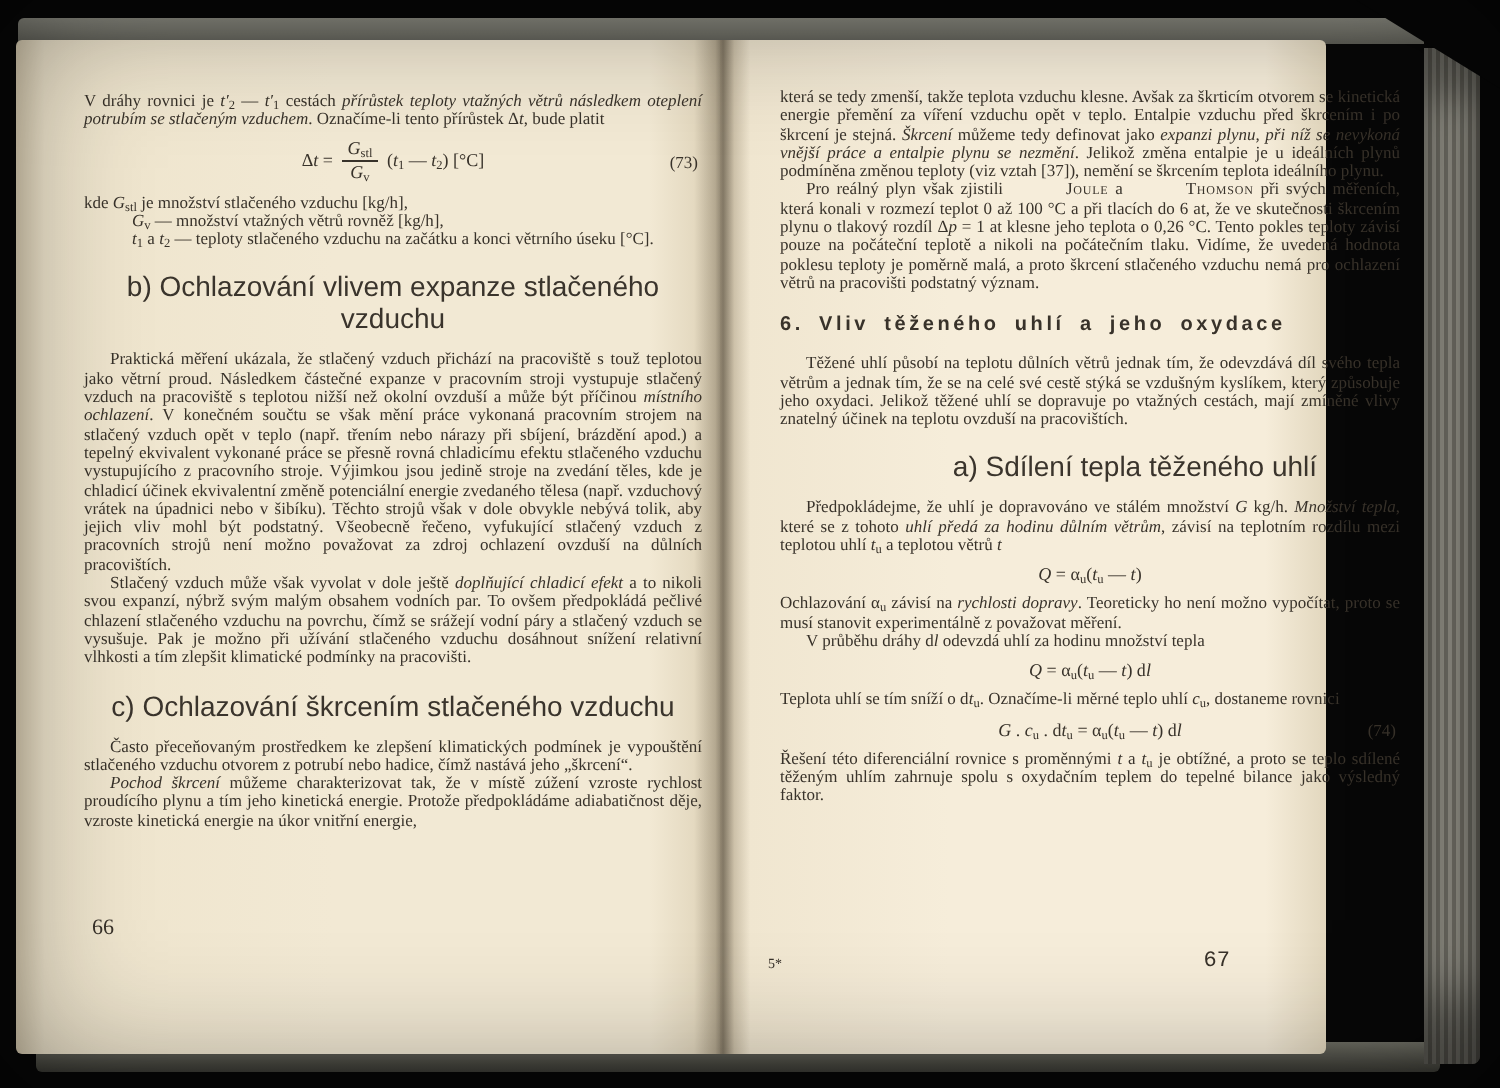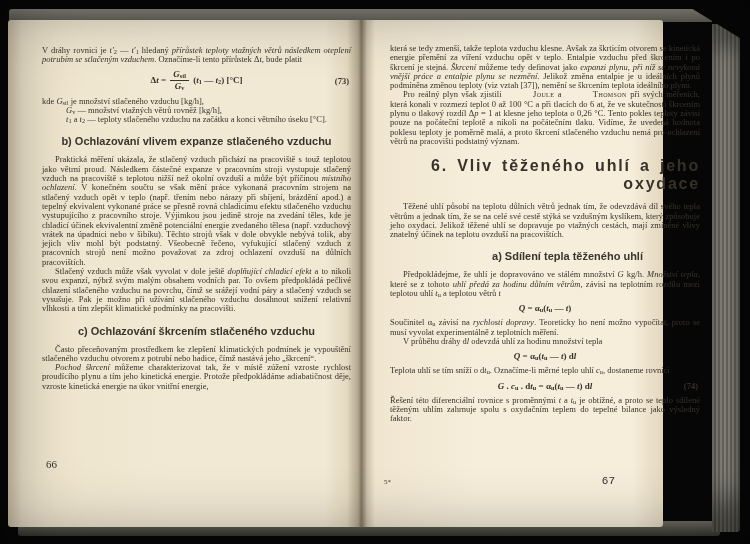--- a/index.html
+++ b/index.html
@@ -31,47 +31,47 @@
   .content{position:absolute;top:26px;}
   .content-left{left:34px;width:309px;}
   .content-right{left:30px;width:310px;top:24px;}
   .body{font-size:8.5px;line-height:9.3px;text-align:justify;margin:0;}
   .ind{text-indent:13px;}
   .kde2{padding-left:24px;}
   .kde3{padding-left:62px;text-indent:-38px;}
   .it{font-style:italic;}
   .sc{font-variant:small-caps;letter-spacing:0.4px;margin-left:28px;}
   sub{font-size:6.3px;line-height:0;vertical-align:-0.22em;}
-  .h-sub{font-family:"Liberation Sans",sans-serif;font-size:11px;font-weight:bold;
+  .h-sub{font-family:"Liberation Sans",sans-serif;font-size:14px;font-weight:normal;
          text-align:center;margin:11px 0 8px;color:#3a342c;}
   .h-sub-left{text-align:center;padding-left:45px;}
-  .h-main{font-family:"Liberation Sans",sans-serif;font-size:16px;font-weight:bold;
-         text-align:right;letter-spacing:1.8px;word-spacing:3px;margin:11px 0 9px;color:#38322a;}
-  .eq{position:relative;text-align:center;margin:5px 0;font-size:9px;line-height:10px;font-weight:bold;}
+  .h-main{font-family:"Liberation Sans",sans-serif;font-size:10px;font-weight:bold;
+         text-align:left;letter-spacing:1.8px;word-spacing:3px;margin:11px 0 9px;color:#38322a;}
+  .eq{position:relative;text-align:center;margin:5px 0;font-size:9px;line-height:10px;}
   .eq-tag{position:absolute;right:2px;top:50%;transform:translateY(-50%);font-size:8.5px;}
   .frac{display:inline-block;vertical-align:middle;text-align:center;margin:0 2px;line-height:9.5px;}
   .frac .num{display:block;border-bottom:1px solid #38322a;padding:0 3px 1px;}
   .frac .den{display:block;padding-top:1px;}
   .pagenum{position:absolute;font-size:11px;}
   .pn-left{left:38px;top:438px;}
   .pn-right{right:48px;top:455px;font-family:Liberation Mono, monospace;}
   .sig{position:absolute;left:24px;top:458px;font-size:7px;}
 </style>
 </head>
 <body>
 
 <div class="scene">
   <div class="edge-top"></div>
   <div class="edge-bottom"></div>
   <div class="edge-right"></div>
   <div class="corner-tr"></div>
 
   <div class="page page-left">
     <div class="content content-left">
-      <p class="body"><span>V dráhy rovnici je </span><span class="it">t′</span><sub>2</sub><span> — </span><span class="it">t′</span><sub>1</sub><span> hledaný </span><span class="it">přírůstek teploty vtažných větrů následkem oteplení potrubím se stlačeným vzduchem</span><span>. Označíme-li tento přírůstek Δ</span><span class="it">t</span><span>, bude platit</span></p>
+      <p class="body"><span>V dráhy rovnici je </span><span class="it">t′</span><sub>2</sub><span> — </span><span class="it">t′</span><sub>1</sub><span> cestách </span><span class="it">přírůstek teploty vtažných větrů následkem oteplení potrubím se stlačeným vzduchem</span><span>. Označíme-li tento přírůstek Δ</span><span class="it">t</span><span>, bude platit</span></p>
       <div class="eq">
         <span><span>Δ</span><span class="it">t</span><span> = </span></span><span class="frac"><span class="num"><span class="it">G</span><sub>stl</sub></span><span class="den"><span class="it">G</span><sub>v</sub></span></span><span><span> (</span><span class="it">t</span><sub>1</sub><span> — </span><span class="it">t</span><sub>2</sub><span>)    [°C]</span></span>
         <span class="eq-tag">(73)</span>
       </div>
       <p class="body"><span>kde </span><span class="it">G</span><sub>stl</sub><span> je množství stlačeného vzduchu [kg/h],</span></p>
       <p class="body kde2"><span class="it">G</span><sub>v</sub><span> — množství vtažných větrů rovněž [kg/h],</span></p>
       <p class="body kde3"><span class="it">t</span><sub>1</sub><span> a </span><span class="it">t</span><sub>2</sub><span> — teploty stlačeného vzduchu na začátku a konci větrního úseku [°C].</span></p>
       <h4 class="h-sub">b) Ochlazování vlivem expanze stlačeného vzduchu</h4>
       <p class="body ind"><span>Praktická měření ukázala, že stlačený vzduch přichází na pracoviště s touž teplotou jako větrní proud. Následkem částečné expanze v pracovním stroji vystupuje stlačený vzduch na pracoviště s teplotou nižší než okolní ovzduší a může být příčinou </span><span class="it">místního ochlazení</span><span>. V konečném součtu se však mění práce vykonaná pracovním strojem na stlačený vzduch opět v teplo (např. třením nebo nárazy při sbíjení, brázdění apod.) a tepelný ekvivalent vykonané práce se přesně rovná chladicímu efektu stlačeného vzduchu vystupujícího z pracovního stroje. Výjimkou jsou jedině stroje na zvedání těles, kde je chladicí účinek ekvivalentní změně potenciální energie zvedaného tělesa (např. vzduchový vrátek na úpadnici nebo v šibíku). Těchto strojů však v dole obvykle nebývá tolik, aby jejich vliv mohl být podstatný. Všeobecně řečeno, vyfukující stlačený vzduch z pracovních strojů není možno považovat za zdroj ochlazení ovzduší na důlních pracovištích.</span></p>
       <p class="body ind"><span>Stlačený vzduch může však vyvolat v dole ještě </span><span class="it">doplňující chladicí efekt</span><span> a to nikoli svou expanzí, nýbrž svým malým obsahem vodních par. To ovšem předpokládá pečlivé chlazení stlačeného vzduchu na povrchu, čímž se srážejí vodní páry a stlačený vzduch se vysušuje. Pak je možno při užívání stlačeného vzduchu dosáhnout snížení relativní vlhkosti a tím zlepšit klimatické podmínky na pracovišti.</span></p>
@@ -84,21 +84,21 @@
 
   <div class="page page-right">
     <div class="content content-right">
       <p class="body"><span>která se tedy zmenší, takže teplota vzduchu klesne. Avšak za škrticím otvorem se kinetická energie přemění za víření vzduchu opět v teplo. Entalpie vzduchu před škrcením i po škrcení je stejná. </span><span class="it">Škrcení</span><span> můžeme tedy definovat jako </span><span class="it">expanzi plynu, při níž se nevykoná vnější práce a entalpie plynu se nezmění</span><span>. Jelikož změna entalpie je u ideálních plynů podmíněna změnou teploty (viz vztah [37]), nemění se škrcením teplota ideálního plynu.</span></p>
       <p class="body ind"><span>Pro reálný plyn však zjistili </span><span class="sc">Joule</span><span> a </span><span class="sc">Thomson</span><span> při svých měřeních, která konali v rozmezí teplot 0 až 100 °C a při tlacích do 6 at, že ve skutečnosti škrcením plynu o tlakový rozdíl Δ</span><span class="it">p</span><span> = 1 at klesne jeho teplota o 0,26 °C. Tento pokles teploty závisí pouze na počáteční teplotě a nikoli na počátečním tlaku. Vidíme, že uvedená hodnota poklesu teploty je poměrně malá, a proto škrcení stlačeného vzduchu nemá pro ochlazení větrů na pracovišti podstatný význam.</span></p>
       <h3 class="h-main">6. Vliv těženého uhlí a jeho oxydace</h3>
       <p class="body ind"><span>Těžené uhlí působí na teplotu důlních větrů jednak tím, že odevzdává díl svého tepla větrům a jednak tím, že se na celé své cestě stýká se vzdušným kyslíkem, který způsobuje jeho oxydaci. Jelikož těžené uhlí se dopravuje po vtažných cestách, mají zmíněné vlivy znatelný účinek na teplotu ovzduší na pracovištích.</span></p>
       <h4 class="h-sub h-sub-left">a) Sdílení tepla těženého uhlí</h4>
       <p class="body ind"><span>Předpokládejme, že uhlí je dopravováno ve stálém množství </span><span class="it">G</span><span> kg/h. </span><span class="it">Množství tepla</span><span>, které se z tohoto </span><span class="it">uhlí předá za hodinu důlním větrům</span><span>, závisí na teplotním rozdílu mezi teplotou uhlí </span><span class="it">t</span><sub>u</sub><span> a teplotou větrů </span><span class="it">t</span></p>
       <div class="eq"><span><span class="it">Q</span><span> = α</span><sub>u</sub><span>(</span><span class="it">t</span><sub>u</sub><span> — </span><span class="it">t</span><span>)</span></span></div>
-      <p class="body"><span>Součinitel α</span><sub>u</sub><span> závisí na </span><span class="it">rychlosti dopravy</span><span>. Teoreticky ho není možno vypočítat, proto se musí vyvolat experimentálně z teplotních měření.</span></p>
+      <p class="body"><span>Ochlazování α</span><sub>u</sub><span> závisí na </span><span class="it">rychlosti dopravy</span><span>. Teoreticky ho není možno vypočítat, proto se musí stanovit experimentálně z považovat měření.</span></p>
       <p class="body ind"><span>V průběhu dráhy d</span><span class="it">l</span><span> odevzdá uhlí za hodinu množství tepla</span></p>
       <div class="eq"><span><span class="it">Q</span><span> = α</span><sub>u</sub><span>(</span><span class="it">t</span><sub>u</sub><span> — </span><span class="it">t</span><span>) d</span><span class="it">l</span></span></div>
       <p class="body"><span>Teplota uhlí se tím sníží o d</span><span class="it">t</span><sub>u</sub><span>. Označíme-li měrné teplo uhlí </span><span class="it">c</span><sub>u</sub><span>, dostaneme rovnici</span></p>
       <div class="eq">
         <span><span class="it">G</span><span> . </span><span class="it">c</span><sub>u</sub><span> . d</span><span class="it">t</span><sub>u</sub><span> = α</span><sub>u</sub><span>(</span><span class="it">t</span><sub>u</sub><span> — </span><span class="it">t</span><span>) d</span><span class="it">l</span></span>
         <span class="eq-tag">(74)</span>
       </div>
       <p class="body"><span>Řešení této diferenciální rovnice s proměnnými </span><span class="it">t</span><span> a </span><span class="it">t</span><sub>u</sub><span> je obtížné, a proto se teplo sdílené těženým uhlím zahrnuje spolu s oxydačním teplem do tepelné bilance jako výsledný faktor.</span></p>
     </div>
     <div class="sig">5*</div>

